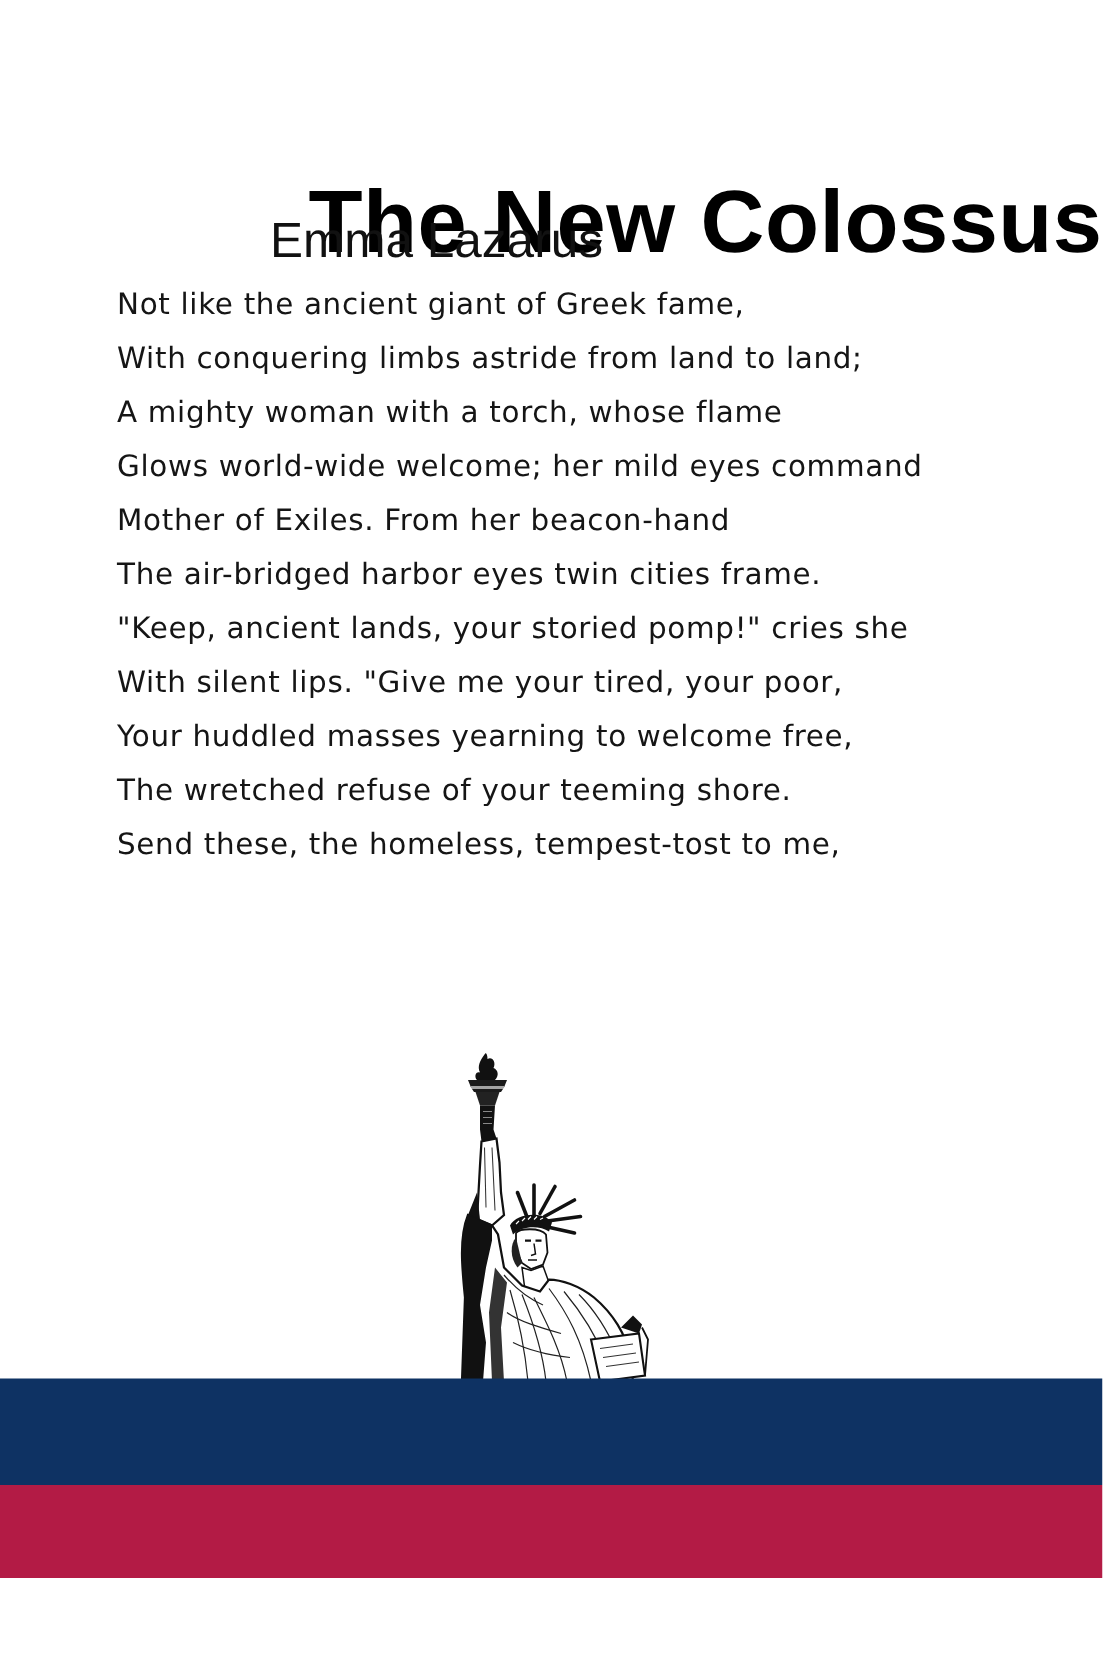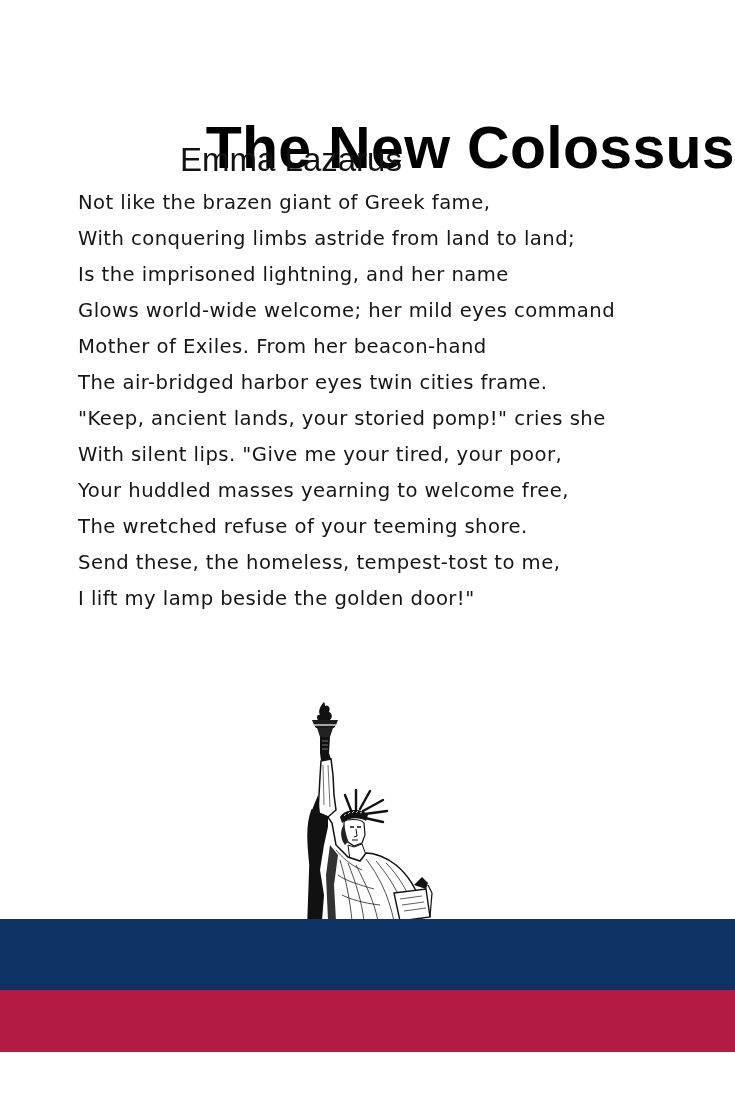--- a/index.html
+++ b/index.html
@@ -79,32 +79,31 @@
       height: 62px;
     }
   </style>
 </head>
 <body style="background: rgb(255, 255, 255);">
 
 <h1 class="title">The New Colossus</h1>
 <div class="author">Emma Lazarus</div>
 
 <ul class="poem">
-  <li class="poem-line">Not like the brazen giant of Greek fame,</li>
+  <li class="poem-line">Not like the ancient giant of Greek fame,</li>
   <li class="poem-line">With conquering limbs astride from land to land;</li>
-  <li class="poem-line">Is the imprisoned lightning, and her name</li>
+  <li class="poem-line">A mighty woman with a torch, whose flame</li>
   <li class="poem-line">Glows world-wide welcome; her mild eyes command</li>
   <li class="poem-line">Mother of Exiles. From her beacon-hand</li>
   <li class="poem-line">The air-bridged harbor eyes twin cities frame.</li>
   <li class="poem-line">"Keep, ancient lands, your storied pomp!" cries she</li>
   <li class="poem-line">With silent lips. "Give me your tired, your poor,</li>
   <li class="poem-line">Your huddled masses yearning to welcome free,</li>
   <li class="poem-line">The wretched refuse of your teeming shore.</li>
   <li class="poem-line">Send these, the homeless, tempest-tost to me,</li>
-  <li class="poem-line">I lift my lamp beside the golden door!"</li>
 </ul>
 
 <svg class="statue" viewBox="0 0 160 226" xmlns="http://www.w3.org/2000/svg">
 
   <path d="M33 8 C30 12 28 16 30 20 C27 19 26 23 28 25 L40 25 C43 22 42 18 39 17 C41 13 38 9 35 11 C35 8 34 6 33 8 Z" fill="#111"></path>
 
   <path d="M22 25 L48 25 L46 30 L44 33 L26 33 L24 30 Z" fill="#1a1a1a"></path>
   <rect x="24" y="29" width="22" height="2" fill="#fff" opacity="0.6"></rect>
   <path d="M27 33 L43 33 L40 42 L30 42 Z" fill="#222"></path>
 

